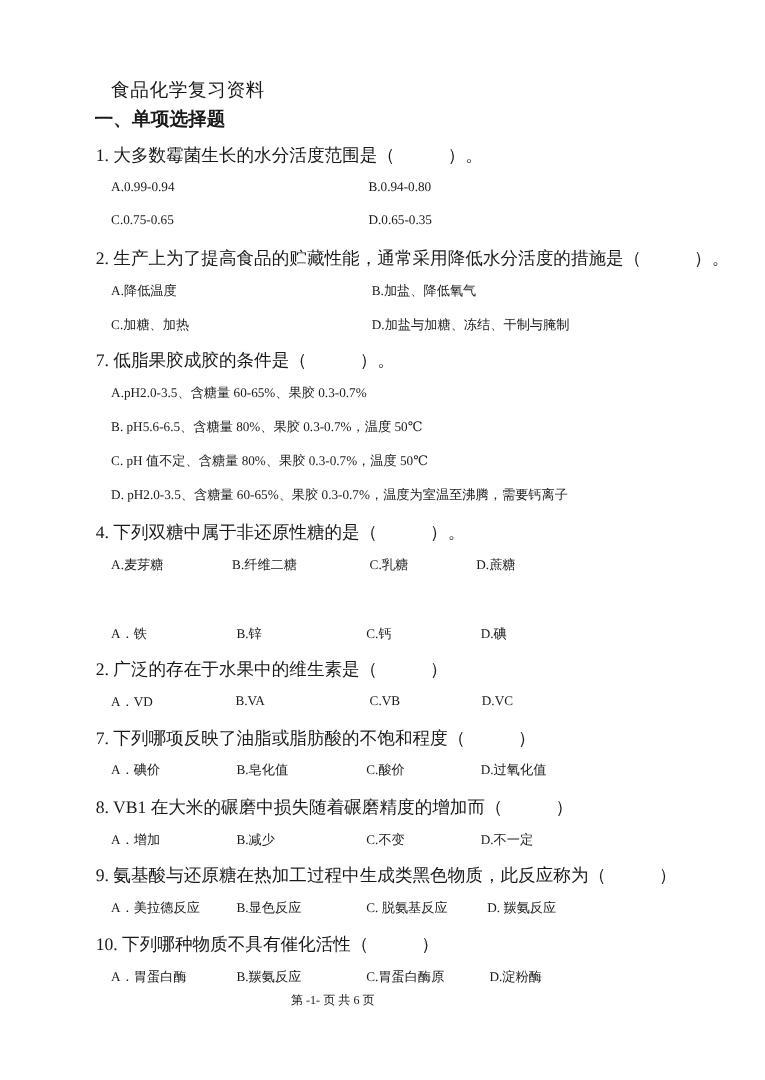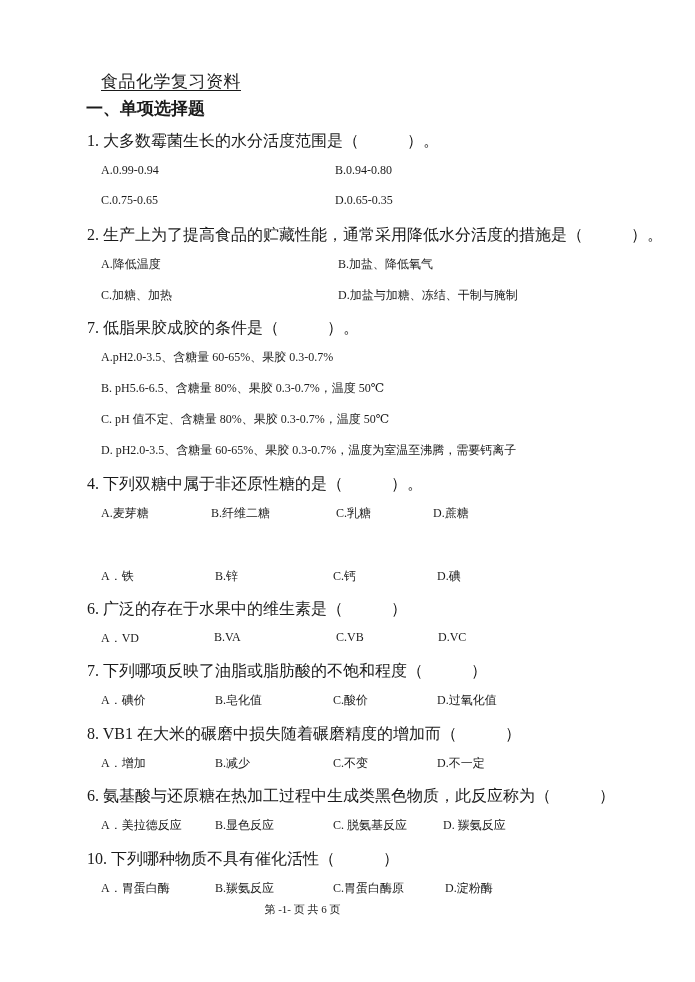--- a/index.html
+++ b/index.html
@@ -4,21 +4,21 @@
 <style>
   html, body { margin: 0; padding: 0; background: #ffffff; }
   body {
     width: 695px; height: 982px; position: relative; overflow: hidden;
     font-family: "Liberation Serif", "DejaVu Serif", serif;
     color: #1a1a1a;
   }
   .page { position: absolute; left: 0; top: 0; width: 695px; height: 982px; }
   .title {
     position: absolute; left: 101px; top: 70px;
-    font-size: 17px; text-decoration: underline; text-underline-offset: 3px;
+    font-size: 17px; text-underline-offset: 3px;
     letter-spacing: 0.5px; white-space: nowrap;
   }
   .section {
     position: absolute; left: 86px; top: 97px;
     font-size: 17px; font-weight: bold; white-space: nowrap;
     font-family: "DejaVu Sans", "Liberation Sans", sans-serif;
   }
   .q { position: absolute; left: 87px; font-size: 16px; white-space: nowrap; }
   .opt { position: absolute; font-size: 12px; white-space: nowrap; }
   .footer {
@@ -56,39 +56,39 @@
   <div class="opt" style="left:101px; top:505px">A.麦芽糖</div>
   <div class="opt" style="left:211px; top:505px">B.纤维二糖</div>
   <div class="opt" style="left:336px; top:505px">C.乳糖</div>
   <div class="opt" style="left:433px; top:505px">D.蔗糖</div>
 
   <div class="opt" style="left:101px; top:568px">A．铁</div>
   <div class="opt" style="left:215px; top:568px">B.锌</div>
   <div class="opt" style="left:333px; top:568px">C.钙</div>
   <div class="opt" style="left:437px; top:568px">D.碘</div>
 
-  <div class="q" style="top:599px">6. 广泛的存在于水果中的维生素是（　　　）</div>
+  <div class="q" style="top:599px">2. 广泛的存在于水果中的维生素是（　　　）</div>
   <div class="opt" style="left:101px; top:630px">A．VD</div>
   <div class="opt" style="left:214px; top:630px">B.VA</div>
   <div class="opt" style="left:336px; top:630px">C.VB</div>
   <div class="opt" style="left:438px; top:630px">D.VC</div>
 
   <div class="q" style="top:661px">7. 下列哪项反映了油脂或脂肪酸的不饱和程度（　　　）</div>
   <div class="opt" style="left:101px; top:692px">A．碘价</div>
   <div class="opt" style="left:215px; top:692px">B.皂化值</div>
   <div class="opt" style="left:333px; top:692px">C.酸价</div>
   <div class="opt" style="left:437px; top:692px">D.过氧化值</div>
 
   <div class="q" style="top:724px">8. VB1 在大米的碾磨中损失随着碾磨精度的增加而（　　　）</div>
   <div class="opt" style="left:101px; top:755px">A．增加</div>
   <div class="opt" style="left:215px; top:755px">B.减少</div>
   <div class="opt" style="left:333px; top:755px">C.不变</div>
   <div class="opt" style="left:437px; top:755px">D.不一定</div>
 
-  <div class="q" style="top:786px">6. 氨基酸与还原糖在热加工过程中生成类黑色物质，此反应称为（　　　）</div>
+  <div class="q" style="top:786px">9. 氨基酸与还原糖在热加工过程中生成类黑色物质，此反应称为（　　　）</div>
   <div class="opt" style="left:101px; top:817px">A．美拉德反应</div>
   <div class="opt" style="left:215px; top:817px">B.显色反应</div>
   <div class="opt" style="left:333px; top:817px">C. 脱氨基反应</div>
   <div class="opt" style="left:443px; top:817px">D. 羰氨反应</div>
 
   <div class="q" style="top:849px">10. 下列哪种物质不具有催化活性（　　　）</div>
   <div class="opt" style="left:101px; top:880px">A．胃蛋白酶</div>
   <div class="opt" style="left:215px; top:880px">B.羰氨反应</div>
   <div class="opt" style="left:333px; top:880px">C.胃蛋白酶原</div>
   <div class="opt" style="left:445px; top:880px">D.淀粉酶</div>

